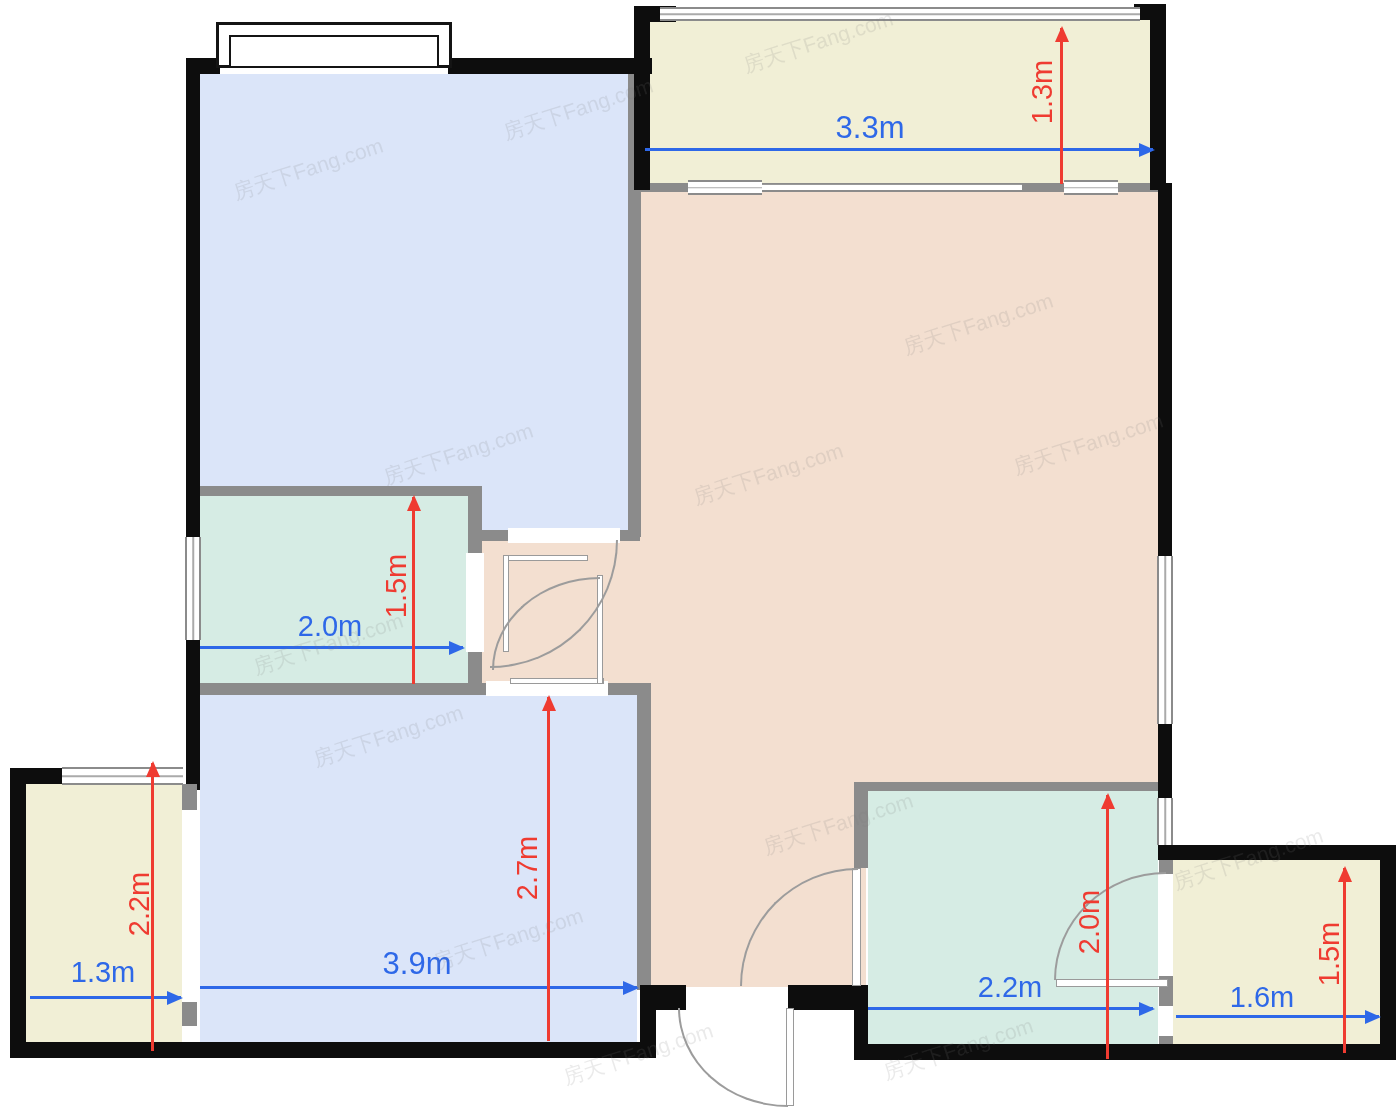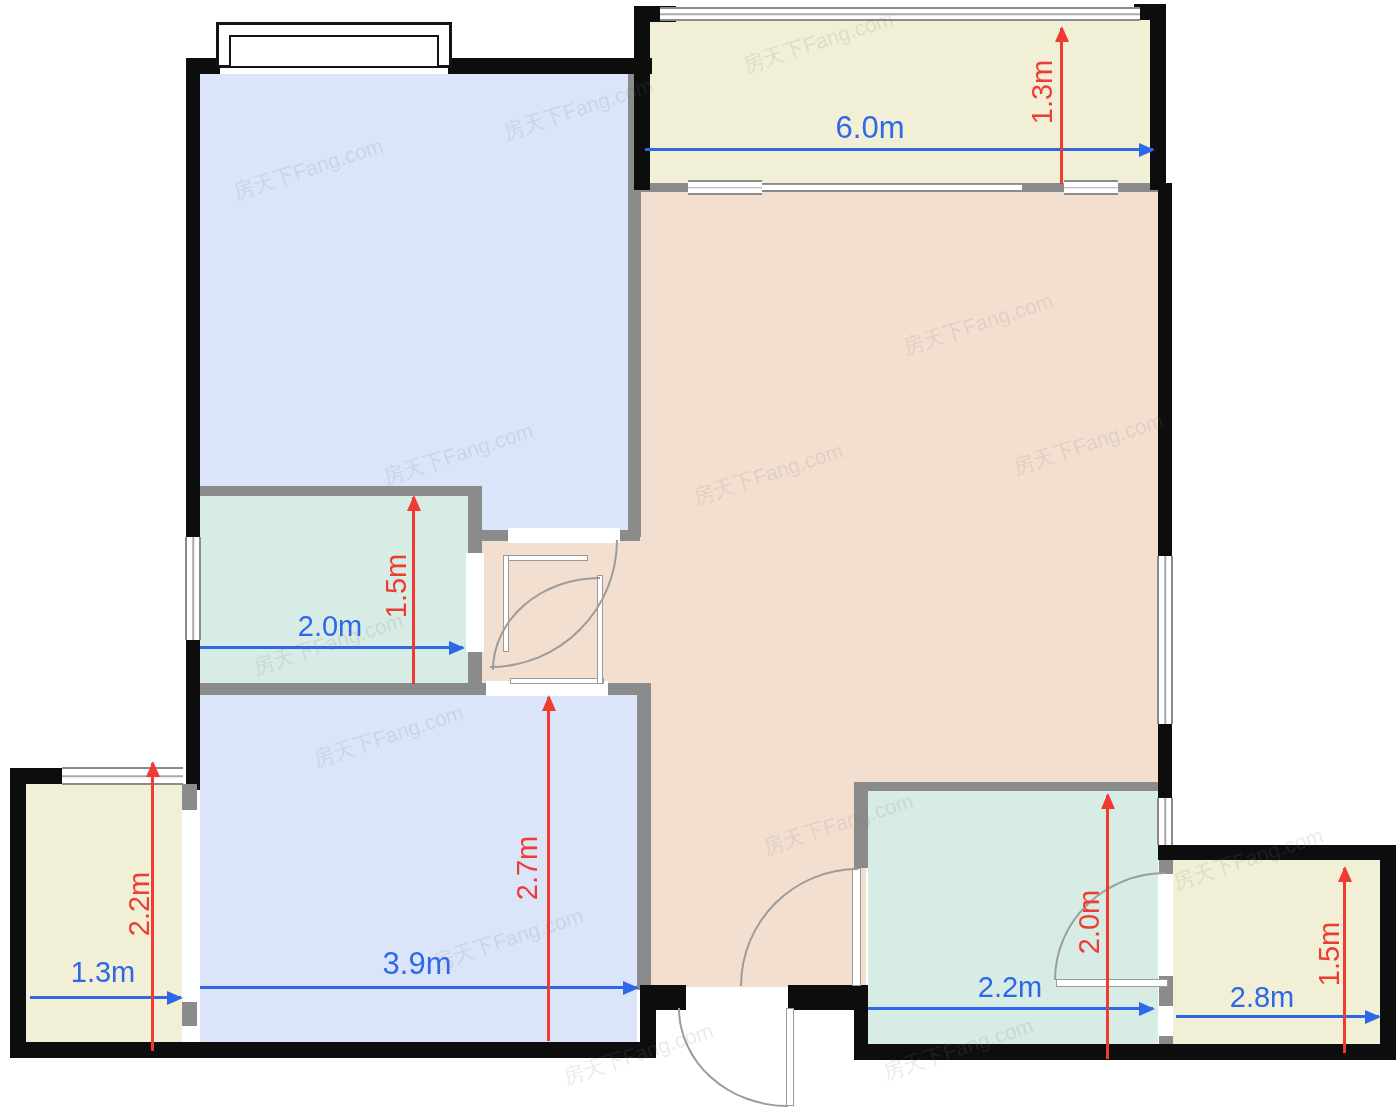--- a/index.html
+++ b/index.html
@@ -130,26 +130,26 @@
   <div class="dimh" style="left:868px;top:1007px;width:285px;"></div>
   <div class="dimh" style="left:1176px;top:1015px;width:203px;"></div>
 
   <div class="dimv" style="left:1060px;top:28px;height:156px;"></div>
   <div class="dimv" style="left:412px;top:497px;height:187px;"></div>
   <div class="dimv" style="left:547px;top:697px;height:344px;"></div>
   <div class="dimv" style="left:151px;top:763px;height:288px;"></div>
   <div class="dimv" style="left:1106px;top:795px;height:264px;"></div>
   <div class="dimv" style="left:1343px;top:868px;height:185px;"></div>
 
-  <span class="lblb big" style="left:870px;top:110px;">6.0m</span>
+  <span class="lblb big" style="left:870px;top:110px;">3.3m</span>
   <span class="lblb" style="left:330px;top:610px;">2.0m</span>
   <span class="lblb big" style="left:417px;top:946px;">3.9m</span>
   <span class="lblb" style="left:103px;top:956px;">1.3m</span>
   <span class="lblb" style="left:1010px;top:971px;">2.2m</span>
-  <span class="lblb" style="left:1262px;top:981px;">2.8m</span>
+  <span class="lblb" style="left:1262px;top:981px;">1.6m</span>
 
   <span class="lblr" style="left:1042px;top:92px;">1.3m</span>
   <span class="lblr" style="left:396px;top:586px;">1.5m</span>
   <span class="lblr" style="left:527px;top:868px;">2.7m</span>
   <span class="lblr" style="left:139px;top:904px;">2.2m</span>
   <span class="lblr" style="left:1089px;top:922px;">2.0m</span>
   <span class="lblr" style="left:1329px;top:954px;">1.5m</span>
 
   <span class="wm" style="left:230px;top:155px;">房天下Fang.com</span>
   <span class="wm" style="left:500px;top:95px;">房天下Fang.com</span>

